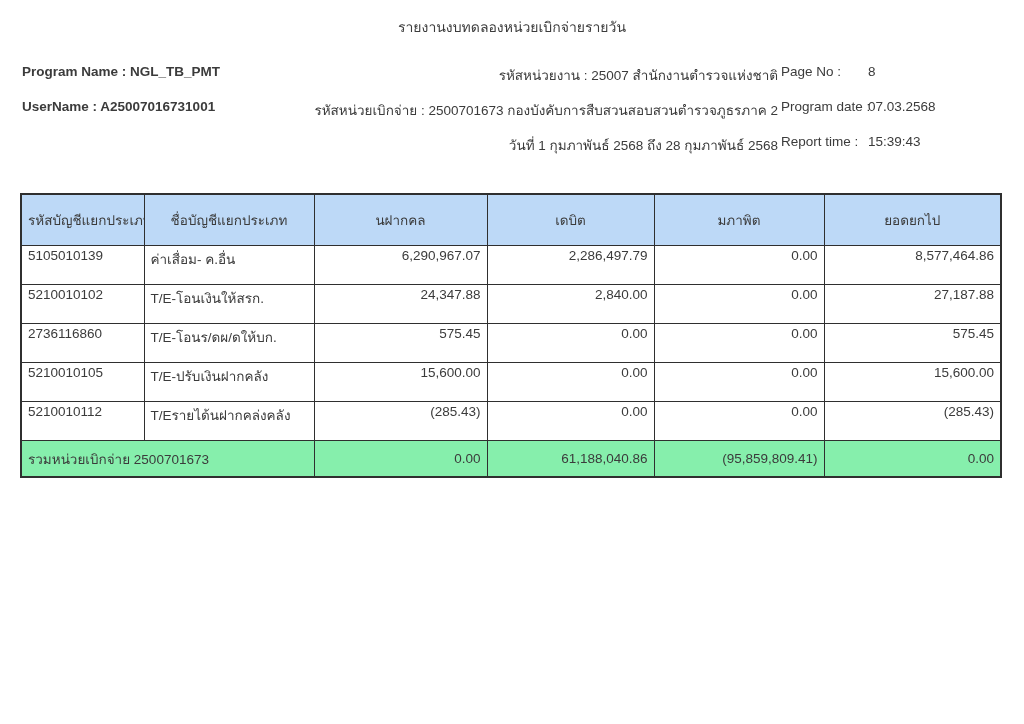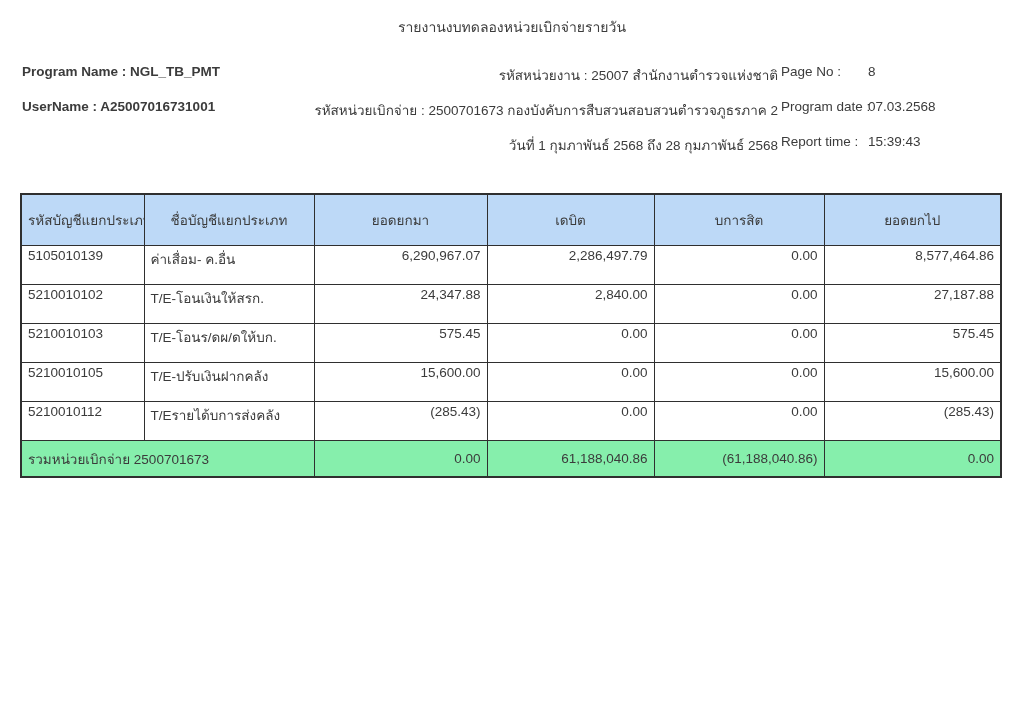--- a/index.html
+++ b/index.html
@@ -101,23 +101,23 @@
           <col style="width:170px">
           <col style="width:173px">
         <col style="width:167px">
           <col style="width:170px">
           <col style="width:177px">
       </colgroup>
       <thead>
         <tr>
           <th>รหัสบัญชีแยกประเภท</th>
           <th>ชื่อบัญชีแยกประเภท</th>
-          <th>ยอดยกมา</th>
+          <th>นฝากคล</th>
           <th>เดบิต</th>
-          <th>บการสิต</th>
+          <th>มภาพิต</th>
           <th>ยอดยกไป</th>
         </tr>
       </thead>
       <tbody>
         <tr>
           <td class="txt">5105010139</td>
           <td class="txt">ค่าเสื่อม- ค.อื่น</td>
           <td class="num">6,290,967.07</td>
           <td class="num">2,286,497.79</td>
           <td class="num">0.00</td>
@@ -125,47 +125,47 @@
         </tr>
         <tr>
           <td class="txt">5210010102</td>
           <td class="txt">T/E-โอนเงินให้สรก.</td>
           <td class="num">24,347.88</td>
           <td class="num">2,840.00</td>
           <td class="num">0.00</td>
           <td class="num">27,187.88</td>
         </tr>
         <tr>
-          <td class="txt">5210010103</td>
+          <td class="txt">2736116860</td>
           <td class="txt">T/E-โอนร/ดผ/ดให้บก.</td>
           <td class="num">575.45</td>
           <td class="num">0.00</td>
           <td class="num">0.00</td>
           <td class="num">575.45</td>
         </tr>
         <tr>
           <td class="txt">5210010105</td>
           <td class="txt">T/E-ปรับเงินฝากคลัง</td>
           <td class="num">15,600.00</td>
           <td class="num">0.00</td>
           <td class="num">0.00</td>
           <td class="num">15,600.00</td>
         </tr>
         <tr>
           <td class="txt">5210010112</td>
-          <td class="txt">T/Eรายได้บการส่งคลัง</td>
+          <td class="txt">T/Eรายได้นฝากคล่งคลัง</td>
           <td class="num">(285.43)</td>
           <td class="num">0.00</td>
           <td class="num">0.00</td>
           <td class="num">(285.43)</td>
         </tr>
         <tr class="total-row">
           <td class="txt" colspan="2">รวมหน่วยเบิกจ่าย 2500701673</td>
           <td class="num">0.00</td>
           <td class="num">61,188,040.86</td>
-          <td class="num">(61,188,040.86)</td>
+          <td class="num">(95,859,809.41)</td>
           <td class="num">0.00</td>
         </tr>
       </tbody>
     </table>
   </div>
 
 </div>
 
 </body></html>

